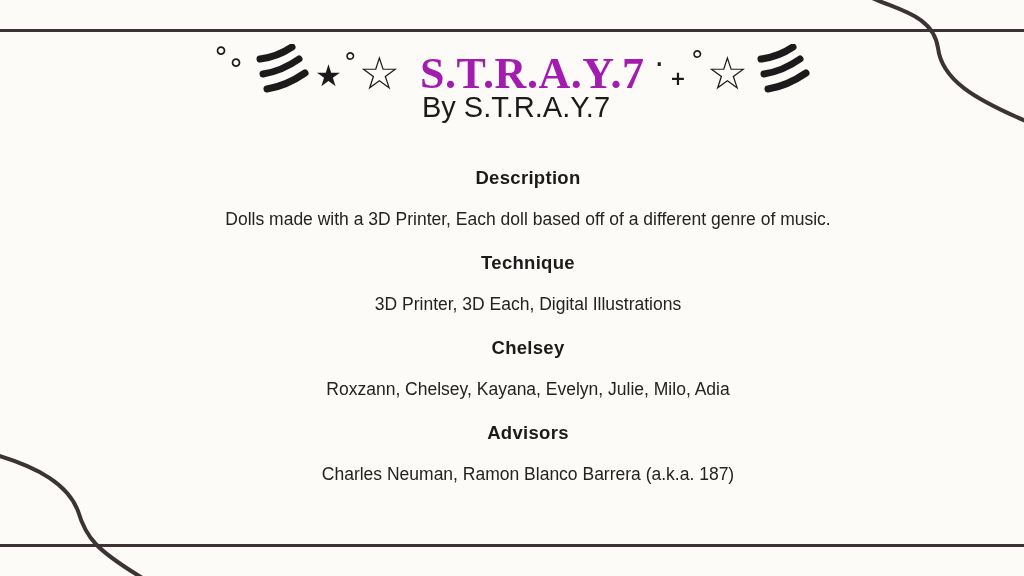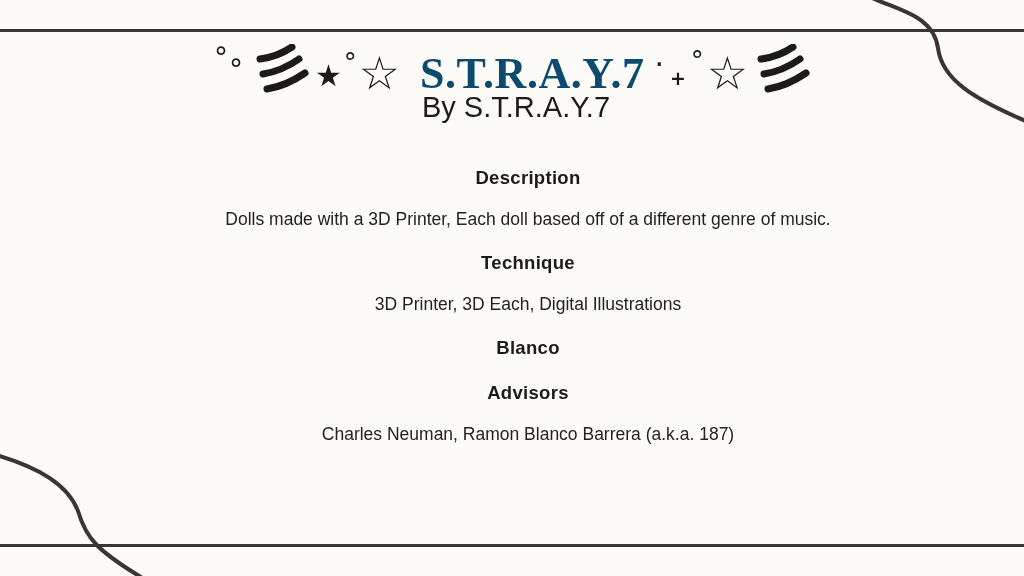--- a/index.html
+++ b/index.html
@@ -47,21 +47,21 @@
   .star-right { margin-right: 2px; }
 
   .main-title {
     font-family: "Liberation Serif", serif;
     font-weight: 700;
     font-size: 44px;
     letter-spacing: 0.5px;
     line-height: 1;
     top: 2px;
     margin: 0 10px;
-    color: #0c4a6e;
+    color: #a21caf;
   }
 
   .mid-dot  { font-size: 30px; top: -7px; margin-right: 6px; }
   .plus-sub { font-size: 19px; top: 6px;  margin-right: 5px; font-weight: 700; }
   .deg-right{ font-size: 26px; top: -11px; margin-right: 3px; }
 
   .byline {
     position: absolute; top: 92px; left: 0; right: 0;
     text-align: center;
     font-family: Liberation Sans, sans-serif;
@@ -132,19 +132,20 @@
 <div class="sections">
   <div class="section">
     <h3>Description</h3>
     <p>Dolls made with a 3D Printer, Each doll based off of a different genre of music.</p>
   </div>
   <div class="section">
     <h3>Technique</h3>
     <p>3D Printer, 3D Each, Digital Illustrations</p>
   </div>
   <div class="section">
-    <h3>Blanco</h3>
+    <h3>Chelsey</h3>
+    <p>Roxzann, Chelsey, Kayana, Evelyn, Julie, Milo, Adia</p>
   </div>
   <div class="section">
     <h3>Advisors</h3>
     <p>Charles Neuman, Ramon Blanco Barrera (a.k.a. 187)</p>
   </div>
 </div>
 
 </body></html>

